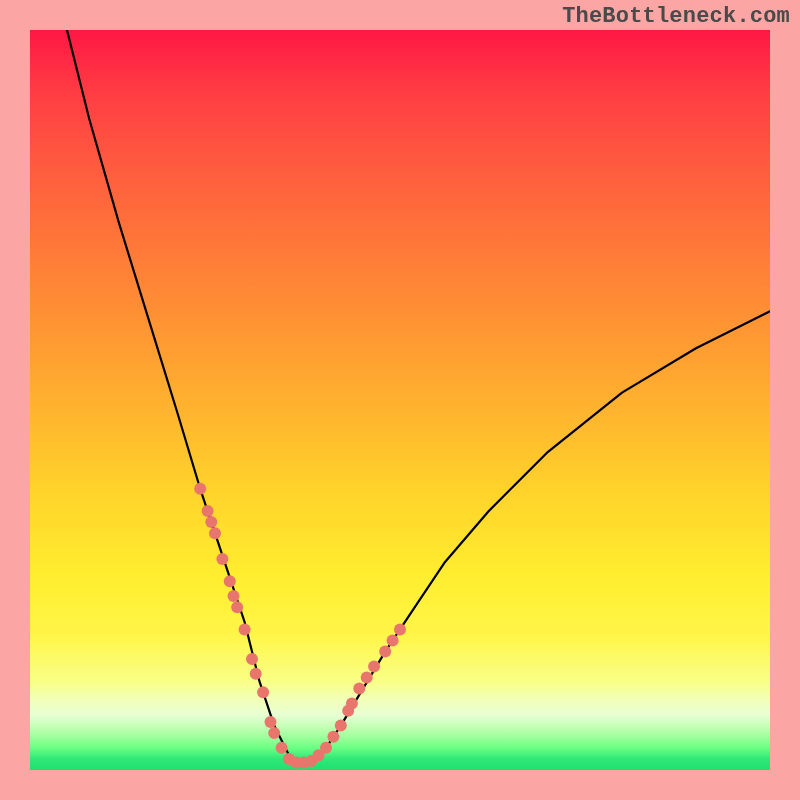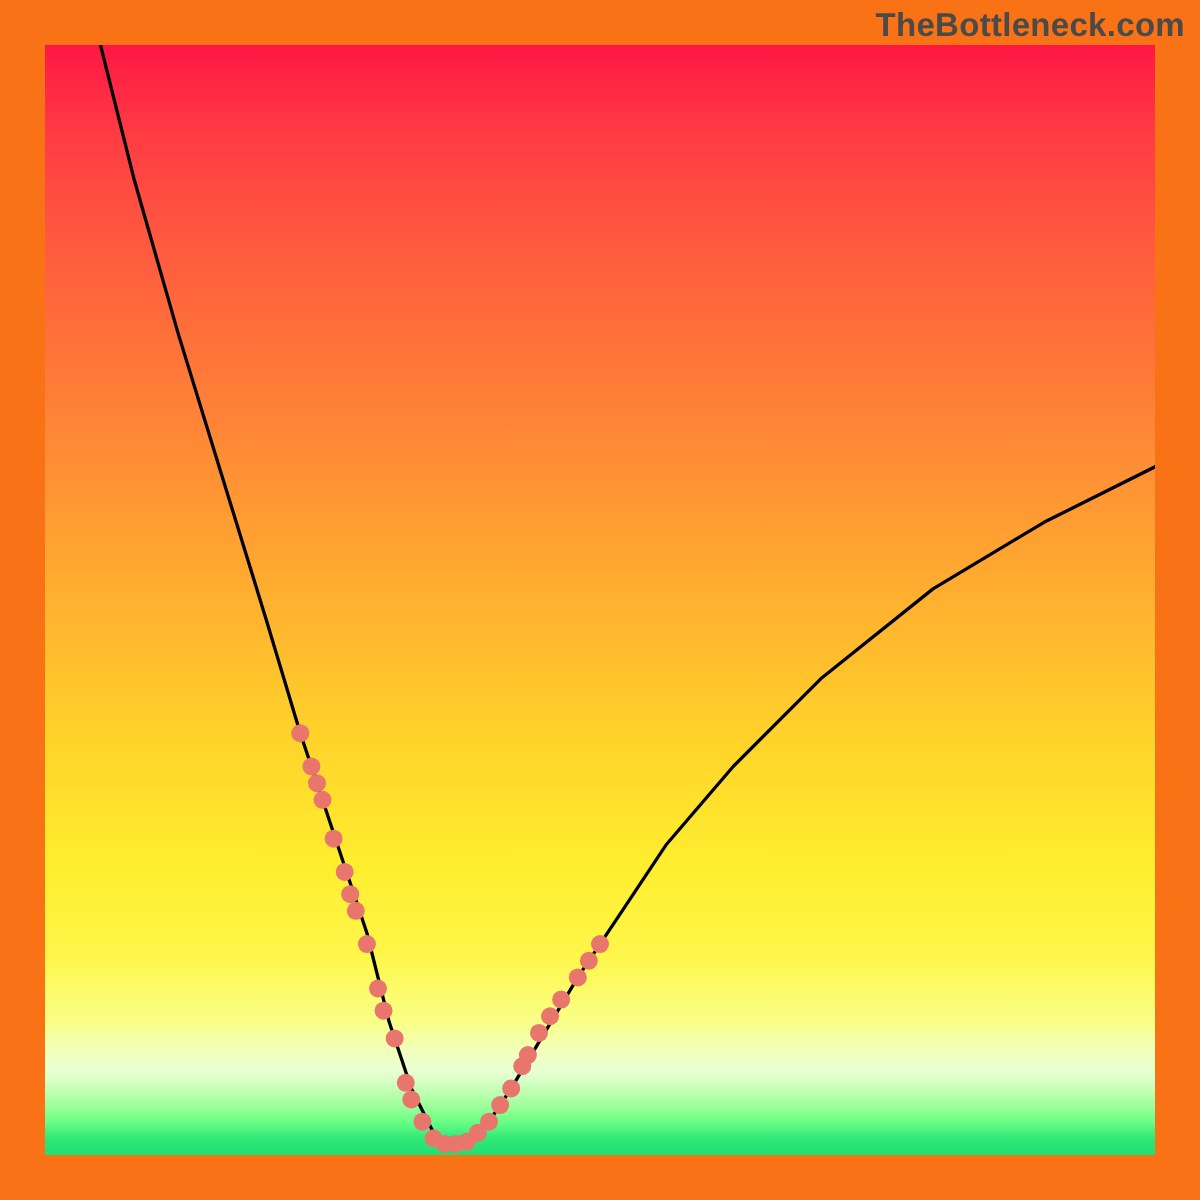--- a/index.html
+++ b/index.html
@@ -8,21 +8,22 @@
     width: 800px;
     height: 800px;
     background: #000;
     overflow: hidden;
     font-family: Arial, Helvetica, sans-serif;
   }
   .outer {
     position: relative;
     width: 800px;
     height: 800px;
-    background: #f97316;
+    background: #fca5a5;
+    font-family: Liberation Mono, monospace;
   }
   .watermark {
     position: absolute;
     top: 4px;
     right: 10px;
     color: #4a4a4a;
     font-size: 22px;
     font-weight: 600;
     letter-spacing: 0.2px;
     z-index: 5;

